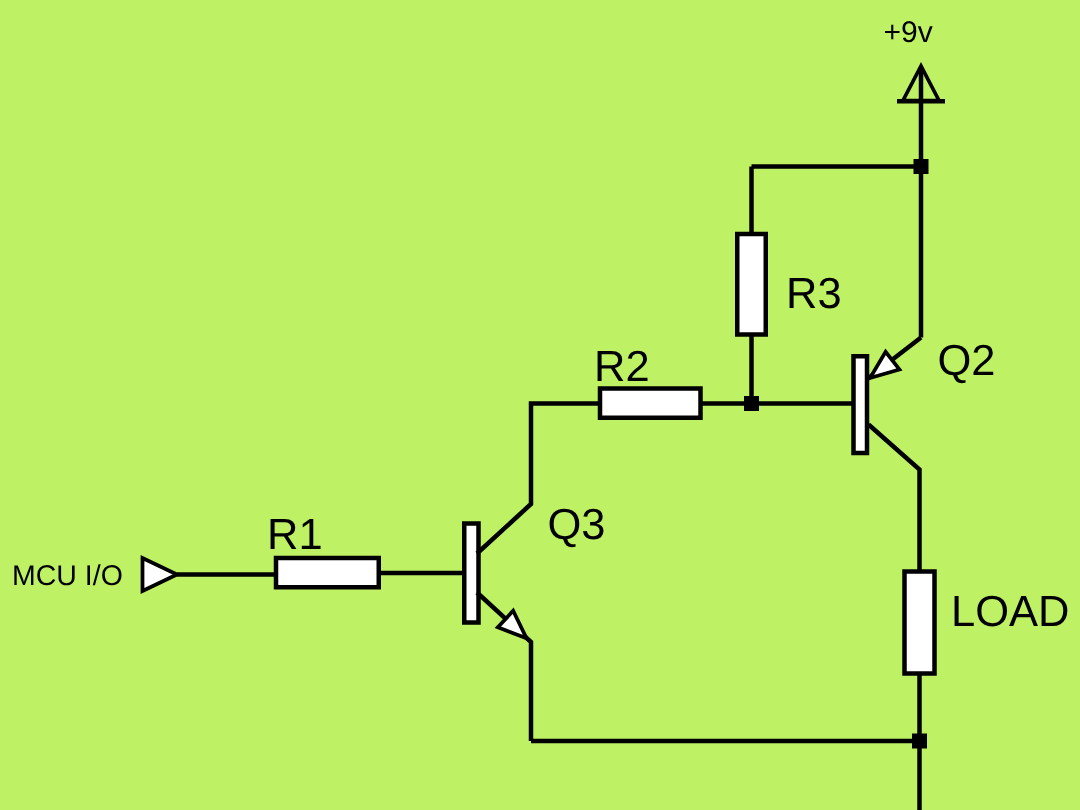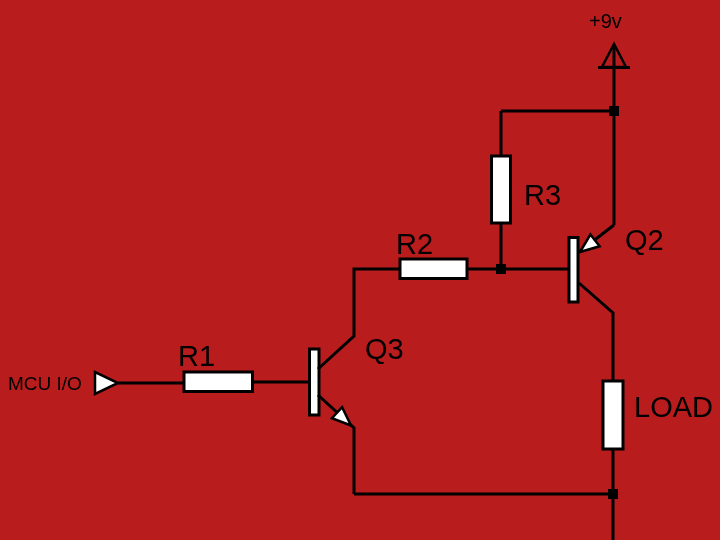--- a/index.html
+++ b/index.html
@@ -4,21 +4,21 @@
 <style>
   html, body {
     margin: 0;
     padding: 0;
     background: #ffffff;
   }
   #canvas {
     position: relative;
     width: 720px;
     height: 540px;
-    background: #b91c1c;
+    background: #bef264;
     overflow: hidden;
     font-family: "Liberation Sans", sans-serif;
   }
   svg text {
     font-family: "Liberation Sans", sans-serif;
     fill: #000000;
   }
   .lbl-big   { font-size: 29px; }
   .lbl-small { font-size: 19px; }
   .lbl-supply { font-size: 20px; }

